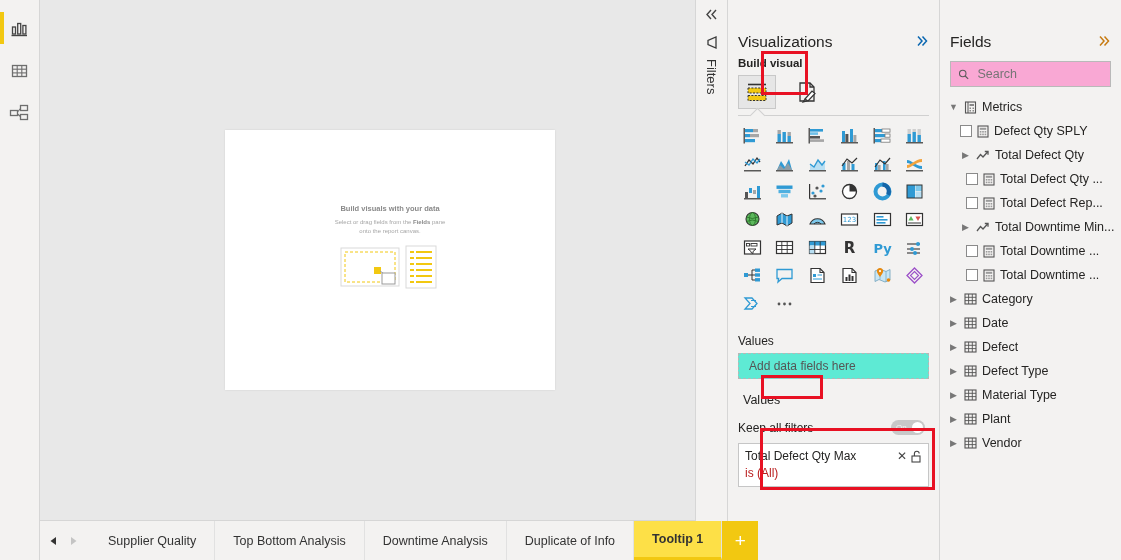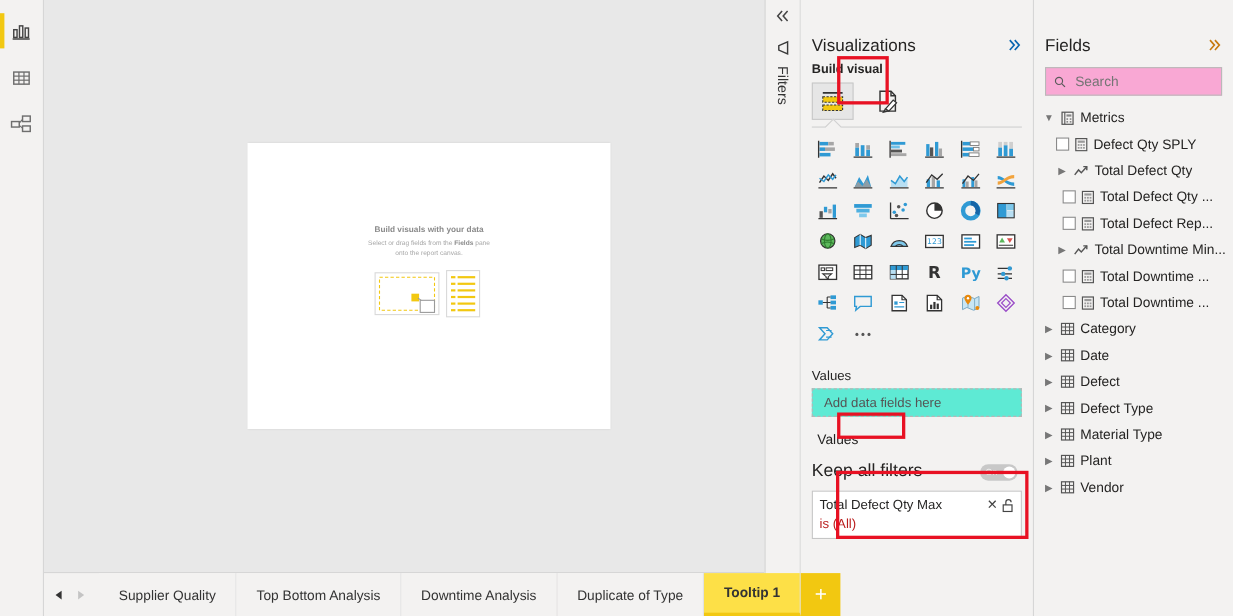--- a/index.html
+++ b/index.html
@@ -113,21 +113,21 @@
     border:1px dashed #b6b6b6; background:#5eead4; height:26px;
     display:flex; align-items:center; padding-left:10px;
     font-size:12px; color:#555; cursor:pointer;
   }
   .tooltip-label-wrap { position:relative; display:inline-block; margin-top:12px; }
   .tooltip-label { font-size:12.5px; color:#252423; padding:2px 5px; display:inline-block; }
   .keep-row {
     display:flex; align-items:center; justify-content:space-between;
     margin-top:11px; padding-right:4px;
   }
-  .keep-label { font-size:16px; color:#252423; }
+  .keep-label { font-size:12px; color:#252423; }
   .toggle {
     width:34px; height:15px; border-radius:8px; background:#c8c8c8;
     display:flex; align-items:center; justify-content:flex-start; position:relative; cursor:pointer;
   }
   .toggle-text { font-size:8px; color:#f3f2f1; margin-left:5px; }
   .toggle-knob { position:absolute; right:2px; width:11px; height:11px; border-radius:50%; background:#fff; }
 
   .filter-card {
     background:#fff; border:1px solid #c6c6c6; padding:5px 6px 6px 6px; margin-top:8px;
   }
@@ -254,21 +254,21 @@
         <div class="tab">
             <span>Supplier Quality</span>
           </div>
         <div class="tab">
             <span>Top Bottom Analysis</span>
           </div>
         <div class="tab">
             <span>Downtime Analysis</span>
           </div>
         <div class="tab">
-            <span>Duplicate of Type</span>
+            <span>Duplicate of Info</span>
           </div>
         <div class="tab active">
             <span>Tooltip 1</span>
           </div>
         <div class="tab-add">
             <span>+</span>
           </div>
       </div>
     </div>
   </div>

